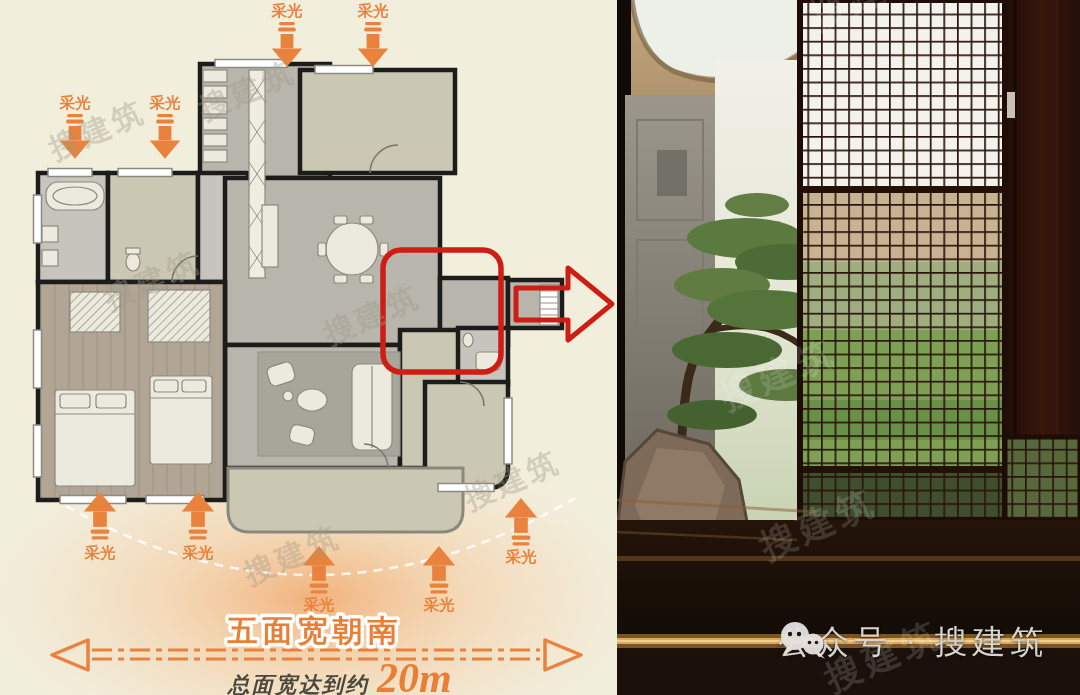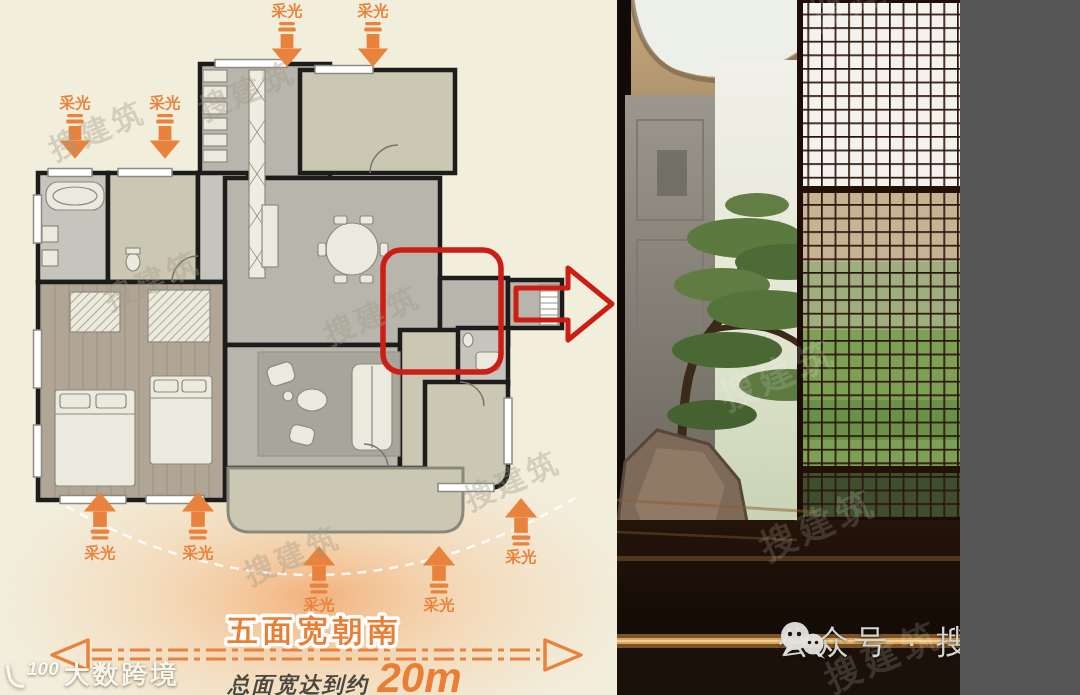--- a/index.html
+++ b/index.html
@@ -1,17 +1,17 @@
 <!DOCTYPE html>
 <html><head>
 <meta charset="utf-8">
 <style>
   html,body{margin:0;padding:0;background:#555;}
-  .stage{position:relative;width:960px;height:695px;overflow:hidden;
-         font-family:Liberation Sans, sans-serif;background:#F2EEDC;}
+  .stage{position:relative;width:1080px;height:695px;overflow:hidden;
+         font-family:Liberation Serif, serif;background:#F2EEDC;}
   .stage svg{display:block;position:absolute;top:0;}
   #leftsvg{left:0;}
   #rightsvg{left:617px;}
   .photo-caption{position:absolute;left:778px;top:620px;display:flex;align-items:center;gap:14px;}
   .photo-caption .cap-text{font-size:33px;color:#D6D4CF;letter-spacing:5px;font-weight:500;
          text-shadow:0 1px 3px rgba(0,0,0,.6);white-space:nowrap;}
   .disclaimer{position:absolute;right:6px;top:676px;font-size:10.5px;color:#A84228;
          letter-spacing:.5px;text-shadow:0 0 2px rgba(0,0,0,.35);white-space:nowrap;}
   .brand{position:absolute;left:8px;top:658px;display:flex;align-items:flex-start;gap:5px;}
   .brand .curl{width:11px;height:22px;border-left:3px solid #FBFAF3;border-bottom:3px solid #FBFAF3;
@@ -310,19 +310,14 @@
     <polygon points="41,32 47,39 36,33" fill="#E4E3E0" opacity="0.95"></polygon>
     <circle cx="12" cy="14" r="2.2" fill="#20150D"></circle>
         <circle cx="21" cy="14" r="2.2" fill="#20150D"></circle>
     <circle cx="31.5" cy="22.5" r="1.8" fill="#20150D"></circle>
         <circle cx="38.5" cy="22.5" r="1.8" fill="#20150D"></circle>
   </svg>
   <span class="cap-text">公众号 · 搜建筑</span>
 </div>
 
 
-<div class="brand">
-  <span class="curl"></span>
-  <span class="mark">100</span>
-  <span class="label">大数跨境</span>
+
 </div>
 
-</div>
-
 </body></html>

